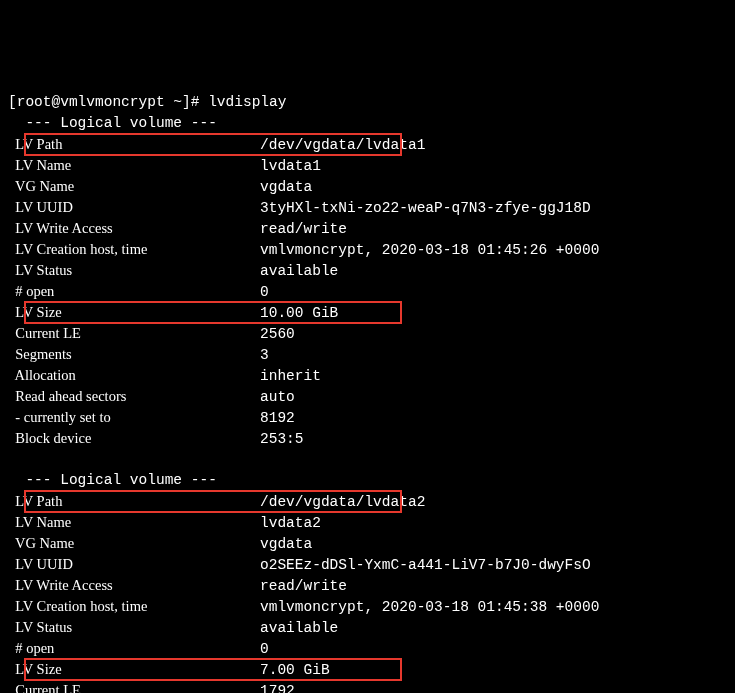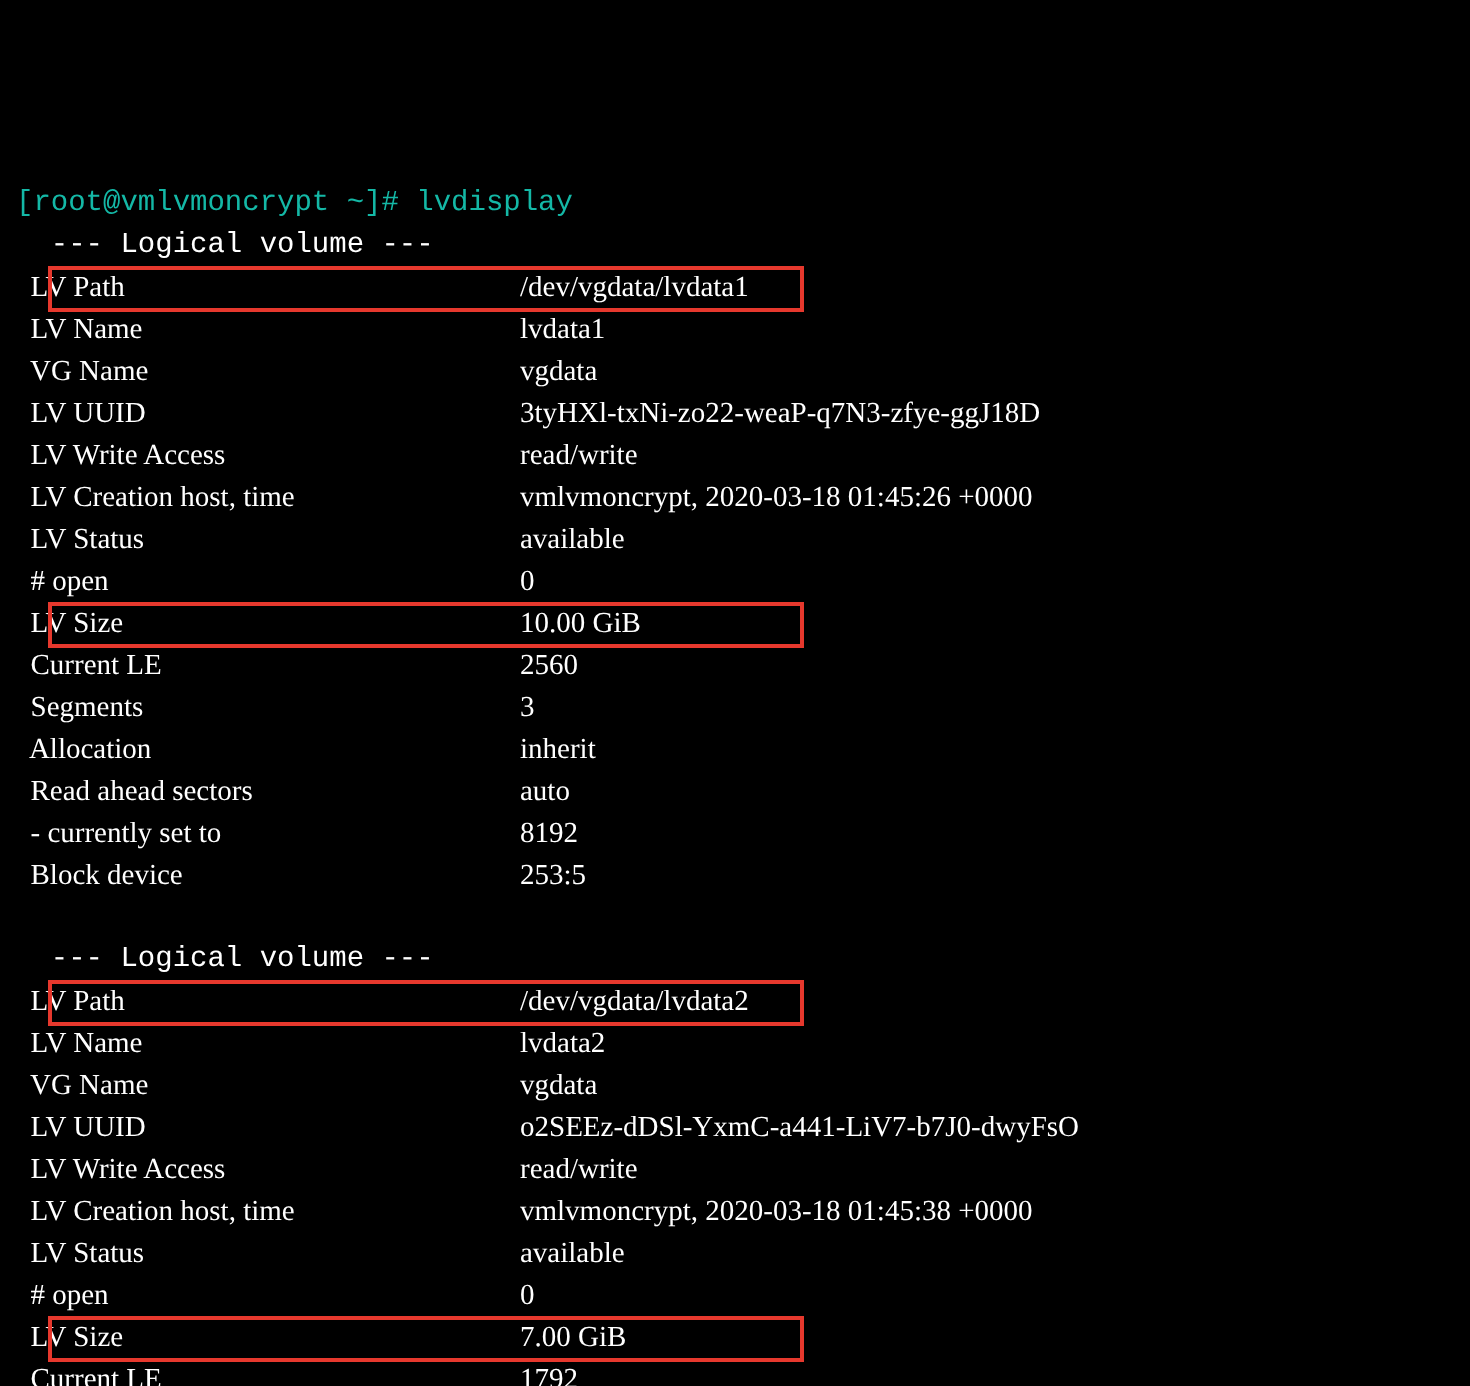--- a/index.html
+++ b/index.html
@@ -8,23 +8,23 @@
     background: #000000;
     color: #ffffff;
     font-family: "Courier New", Courier, monospace;
     font-size: 14.5px;
     line-height: 21px;
     white-space: pre;
     width: 735px;
     box-sizing: border-box;
   }
   .line { position: relative; height: 21px; }
-  .prompt { color: #14b8a6; }
+  .prompt { color: #ffffff; }
   .label { display: inline-block; width: 252px; font-family: Liberation Serif, serif; }
-  .val   { display: inline-block; font-family: Liberation Serif, serif; }
+  .val   { display: inline-block; }
   .hl {              
     position: absolute;
     border: 2px solid #e6382d;
     box-sizing: border-box;
     pointer-events: none;
   }
 </style>
 </head>
 <body>
 

